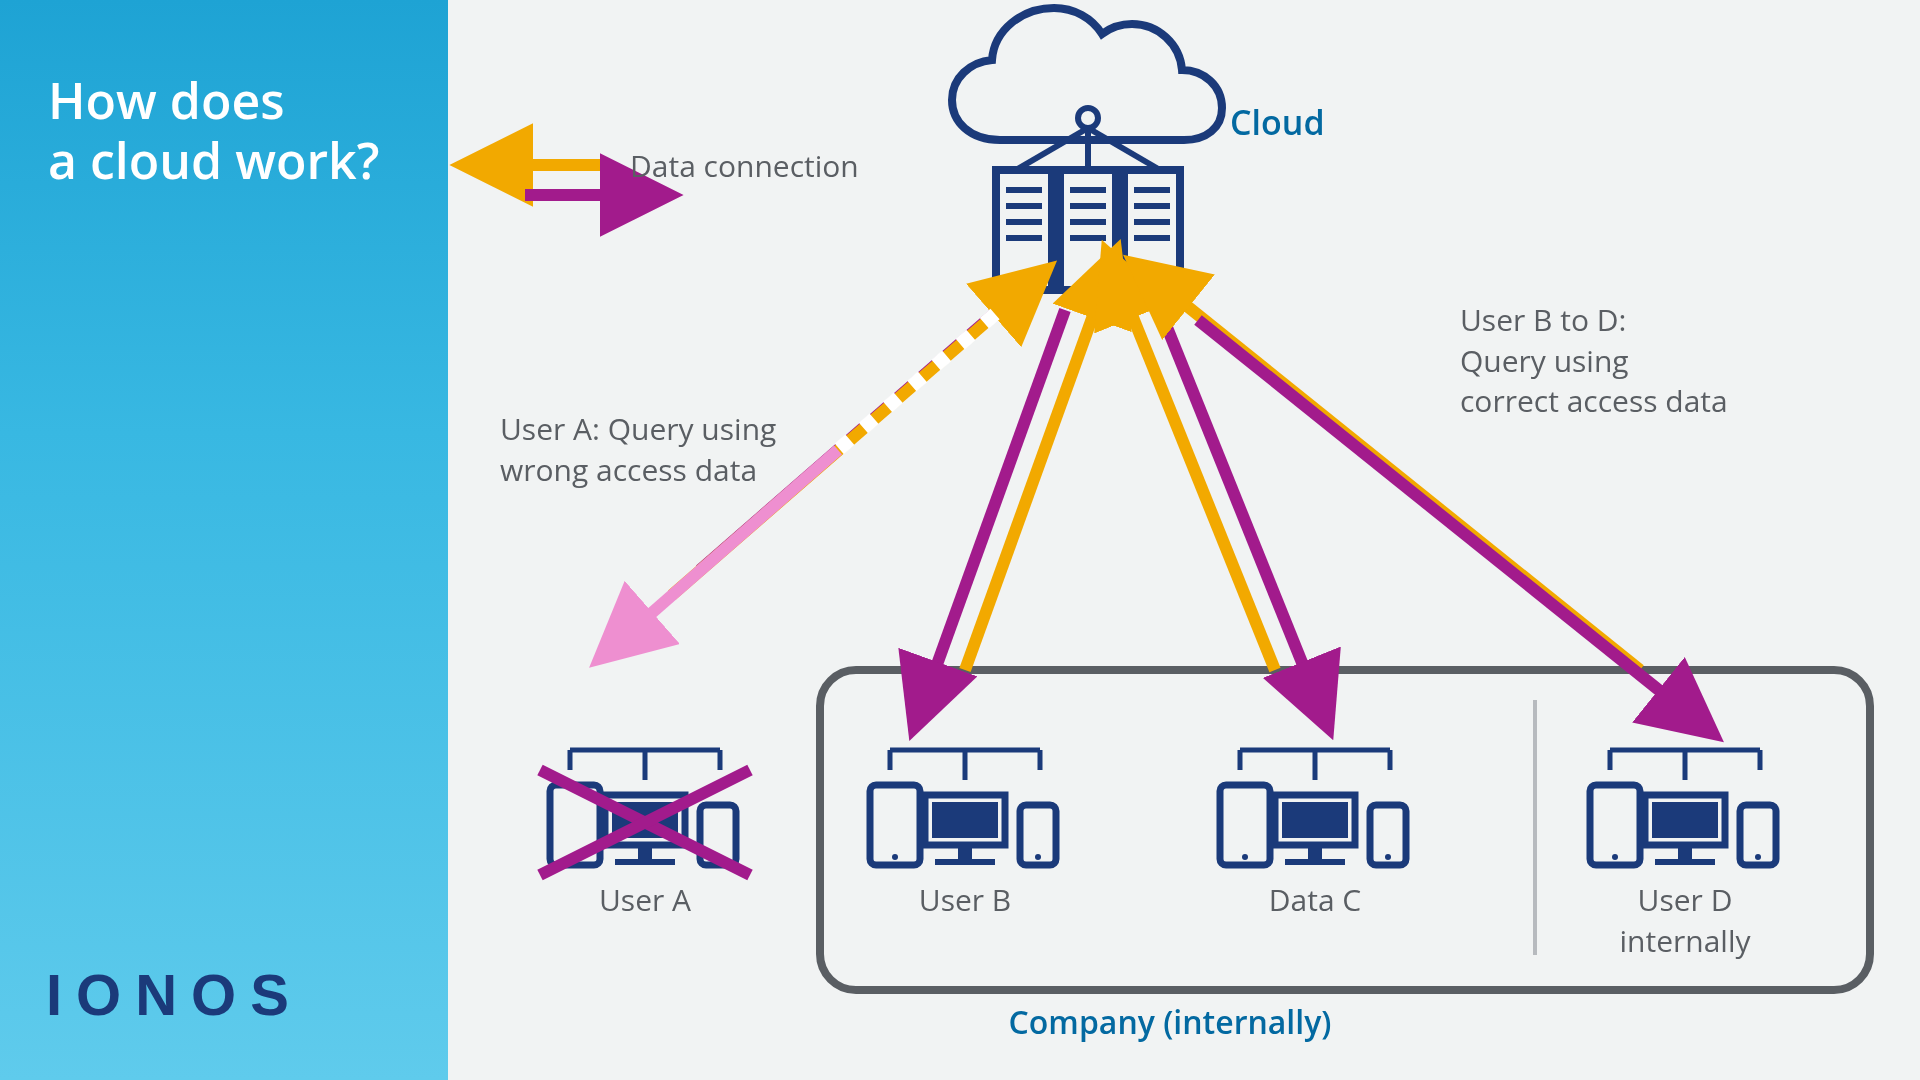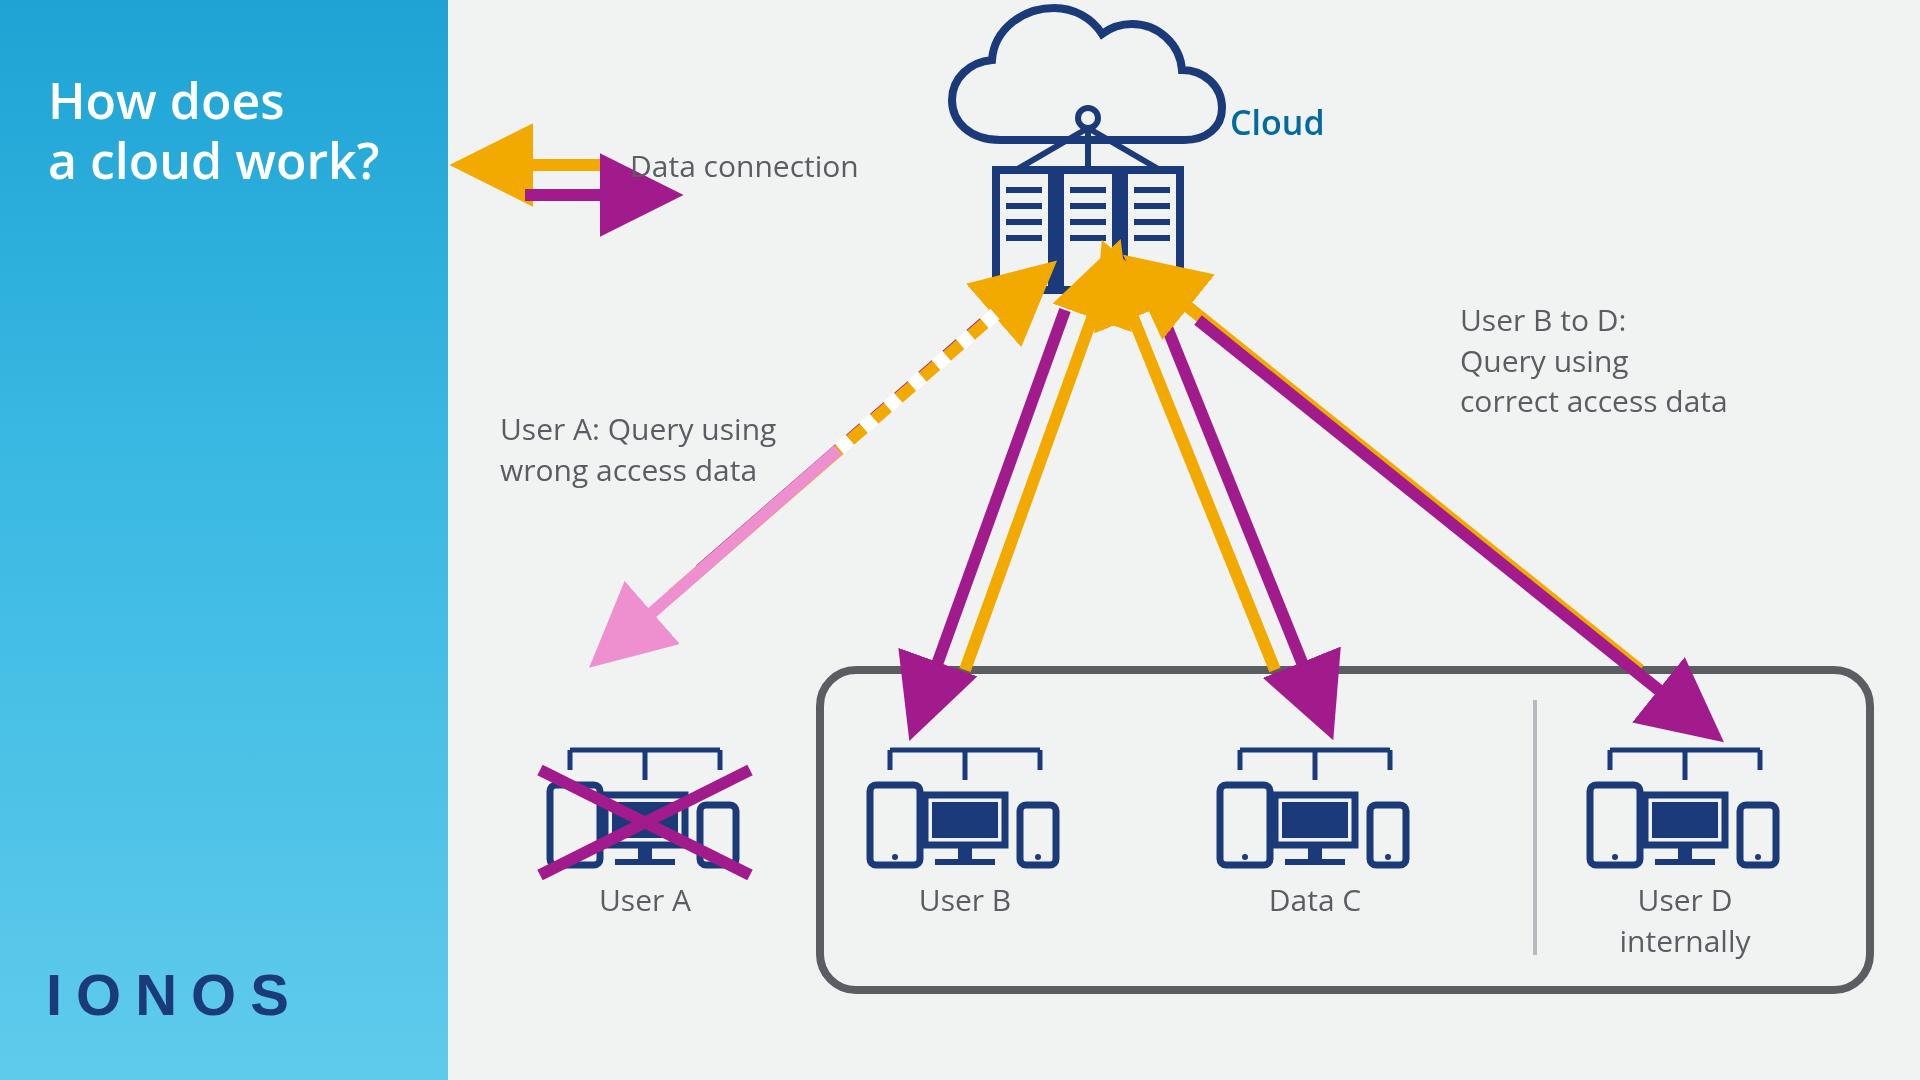--- a/index.html
+++ b/index.html
@@ -175,15 +175,16 @@
     </div>
 
     <div class="label center" style="left:110px; top:880px; width:190px;">User A</div>
     <div class="label center" style="left:430px; top:880px; width:190px;">User B</div>
     <div class="label center" style="left:780px; top:880px; width:190px;">Data C</div>
     <div class="label center" style="left:1150px; top:880px; width:190px;">
       <span>User D</span><br>
       <span>internally</span>
     </div>
 
+    <div class="label strong center" style="left:380px; top:1000px; width:700px; font-size:32px;">Company (internally)</div>
 
   </div>
 </div>
 
 </body></html>

